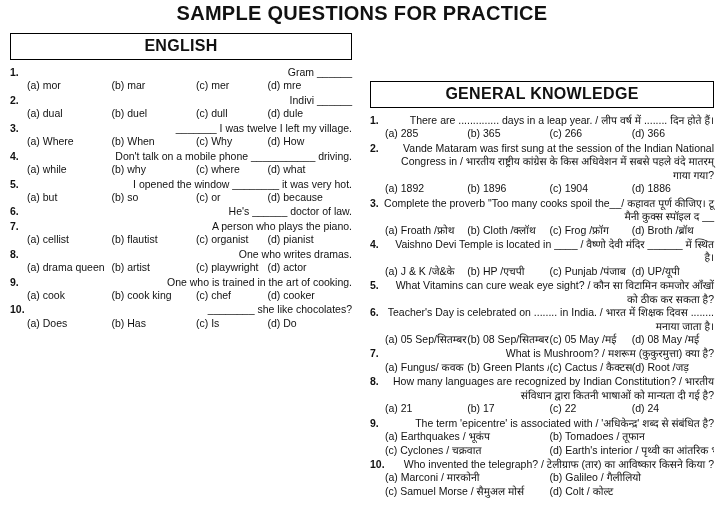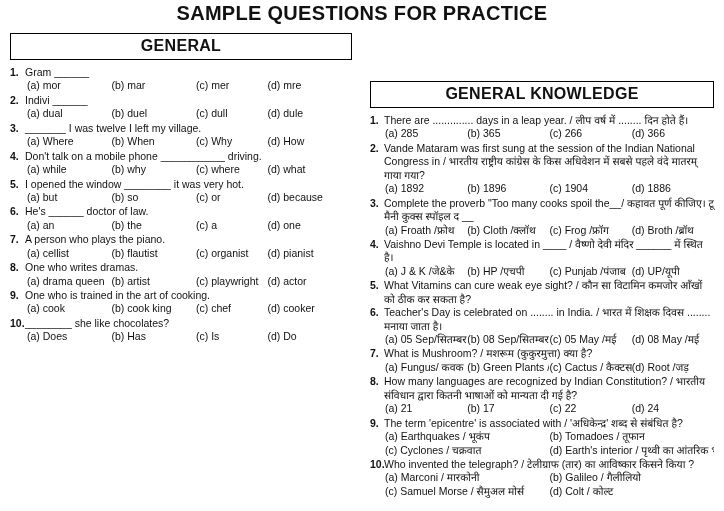--- a/index.html
+++ b/index.html
@@ -60,20 +60,21 @@
   .q-num {
     font-weight: bold;
     width: 15px;
     flex: 0 0 15px;
     text-align: left;
     font-size: 10.5px;
   }
   .q-text {
     flex: 1 1 auto;
     font-size: 10.5px;
+    text-align: right;
   }
   .opts {
     display: flex;
     padding-left: 17px;
     margin-top: 0px;
     margin-bottom: 1px;
     font-size: 10.5px;
   }
   .opt {
     font-size: 10.5px;
@@ -97,21 +98,21 @@
 </head>
 <body>
 
 <div class="page">
 
   <div class="main-title">SAMPLE QUESTIONS FOR PRACTICE</div>
 
   <div class="columns">
 
     <div class="col col-left">
-      <div class="section-head">GENERAL</div>
+      <div class="section-head">ENGLISH</div>
 
       <div class="q">
         <div class="q-line">
           <span class="q-num">1.</span>
           <span class="q-text">Gram ______</span>
         </div>
         <div class="opts">
           <span class="opt">(a) mor</span>
           <span class="opt">(b) mar</span>
           <span class="opt">(c) mer</span>
@@ -168,26 +169,20 @@
           <span class="opt">(b) so</span>
           <span class="opt">(c) or</span>
           <span class="opt">(d) because</span>
         </div>
       </div>
 
       <div class="q">
         <div class="q-line">
           <span class="q-num">6.</span>
           <span class="q-text">He's ______ doctor of law.</span>
-        </div>
-        <div class="opts">
-          <span class="opt">(a) an</span>
-          <span class="opt">(b) the</span>
-          <span class="opt">(c) a</span>
-          <span class="opt">(d) one</span>
         </div>
       </div>
 
       <div class="q">
         <div class="q-line">
           <span class="q-num">7.</span>
           <span class="q-text">A person who plays the piano.</span>
         </div>
         <div class="opts">
           <span class="opt">(a) cellist</span>

